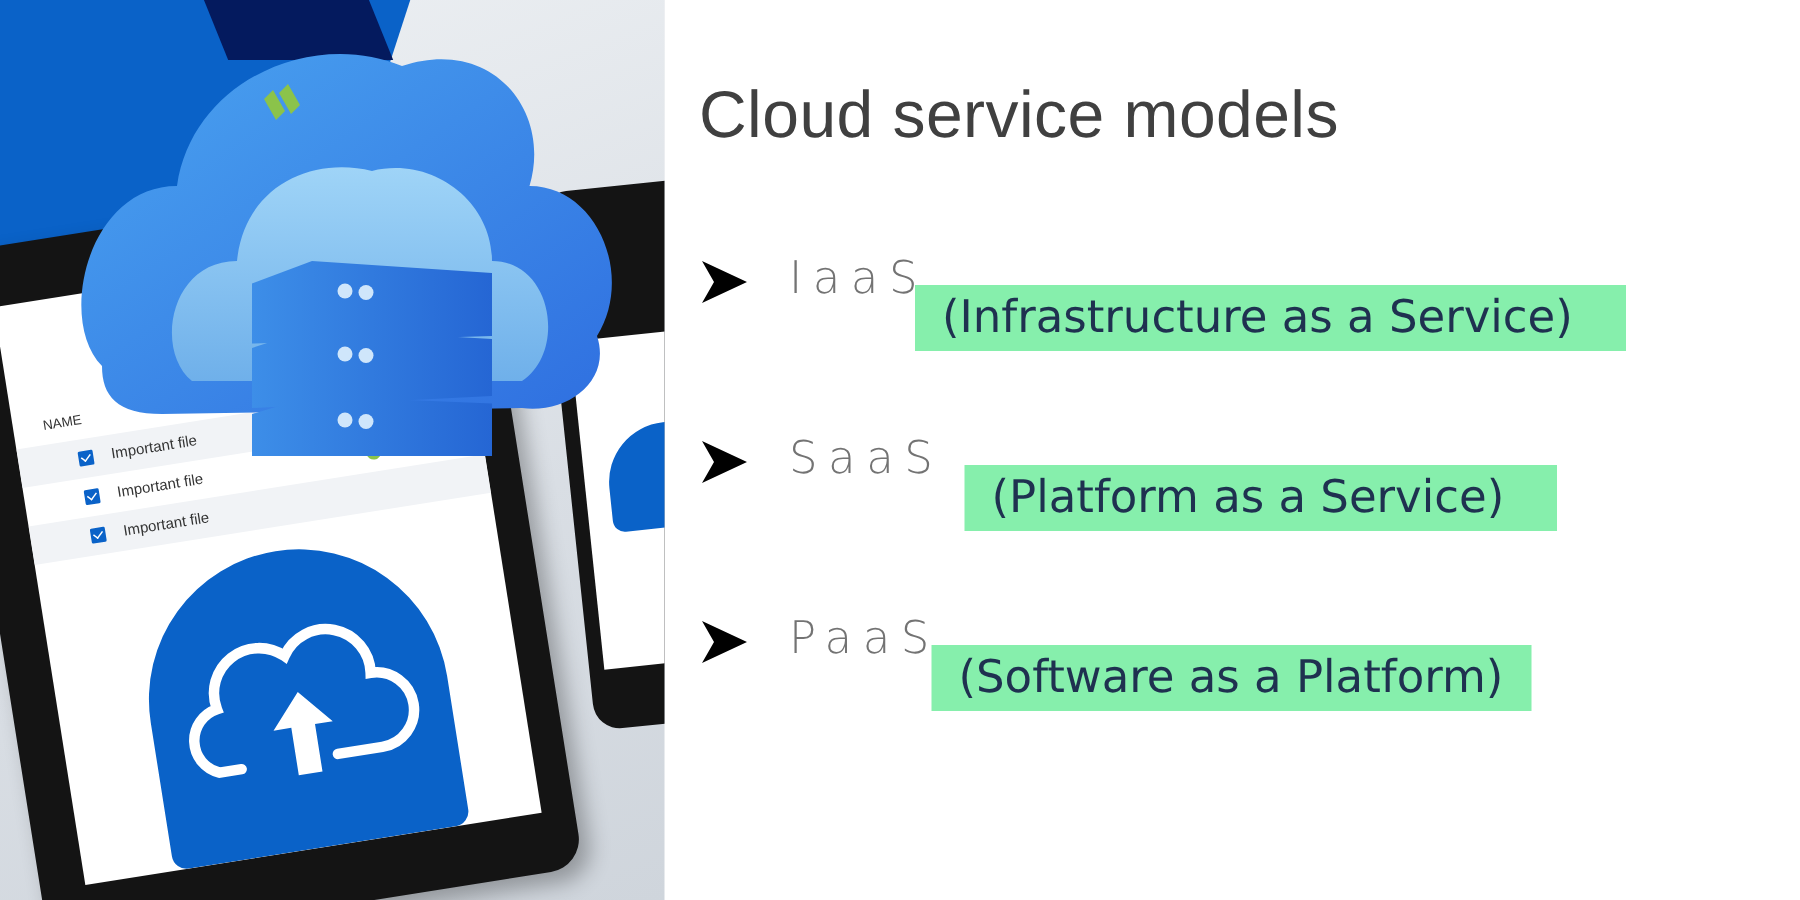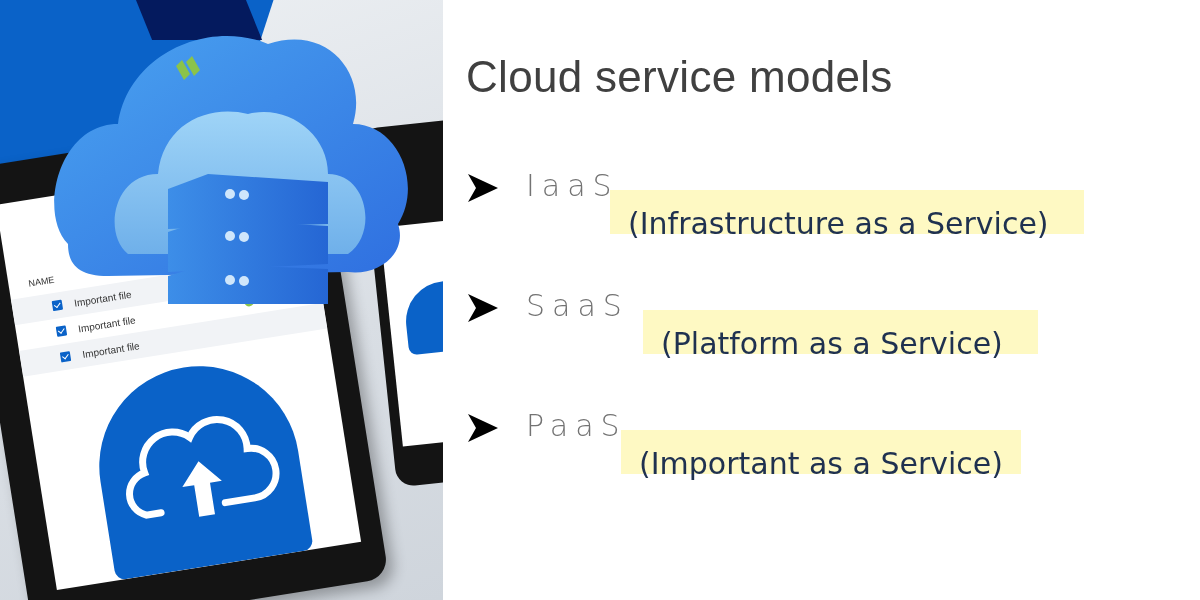--- a/index.html
+++ b/index.html
@@ -25,21 +25,21 @@
   .phone .screen { position:absolute; left:10px; top:100px; right:0; bottom:40px; background:#fff; overflow:hidden; }
   .phone-dome { position:absolute; left:16px; top:60px; width:80px; height:70px; background:#0a62c8; border-radius:40px 0 0 8px; }
 
   .cloud { position:absolute; left:48px; top:14px; width:370px; height:290px; }
 
   
   .title { position:absolute; left:466px; top:52px; font-size:44px; color:#404040; letter-spacing:0.3px; }
   .item { position:absolute; left:466px; height:70px; }
   .arrow { position:absolute; left:0; top:12px; width:32px; height:32px; }
   .abbr { position:absolute; left:60px; top:8px; font-size:30px; color:#737373; letter-spacing:7px; font-family:"DejaVu Sans", sans-serif; font-weight:300; }
-  .full { position:absolute; top:30px; height:44px; background:#fef9c3; font-size:30px; color:#1f3150; padding:12px 18px; line-height:44px; box-sizing:border-box; font-family:"DejaVu Sans", sans-serif; }
+  .full { position:absolute; top:30px; height:44px; background:#86efac; font-size:30px; color:#1f3150; padding:0 18px; line-height:44px; box-sizing:border-box; font-family:"DejaVu Sans", sans-serif; }
 </style>
 </head>
 <body>
 
 <div class="illus">
   <div class="desk"></div>
   <div class="blue-bg"></div>
   <div class="navy-bg"></div>
 
   <div class="phone">
@@ -125,14 +125,14 @@
     </svg>
   <span class="abbr">SaaS</span>
   <span class="full" style="left:155px; width:395px;margin-left:22px;">(Platform as a Service)</span>
 </div>
 
 <div class="item" style="top:400px;">
   <svg class="arrow" viewBox="0 0 32 32">
       <path d="M2 2 L32 16 L2 30 L10 16 Z" fill="#000"></path>
     </svg>
   <span class="abbr">PaaS</span>
-  <span class="full" style="left:155px; width:400px;">(Important as a Service)</span>
+  <span class="full" style="left:155px; width:400px;">(Software as a Platform)</span>
 </div>
 
 </body></html>

